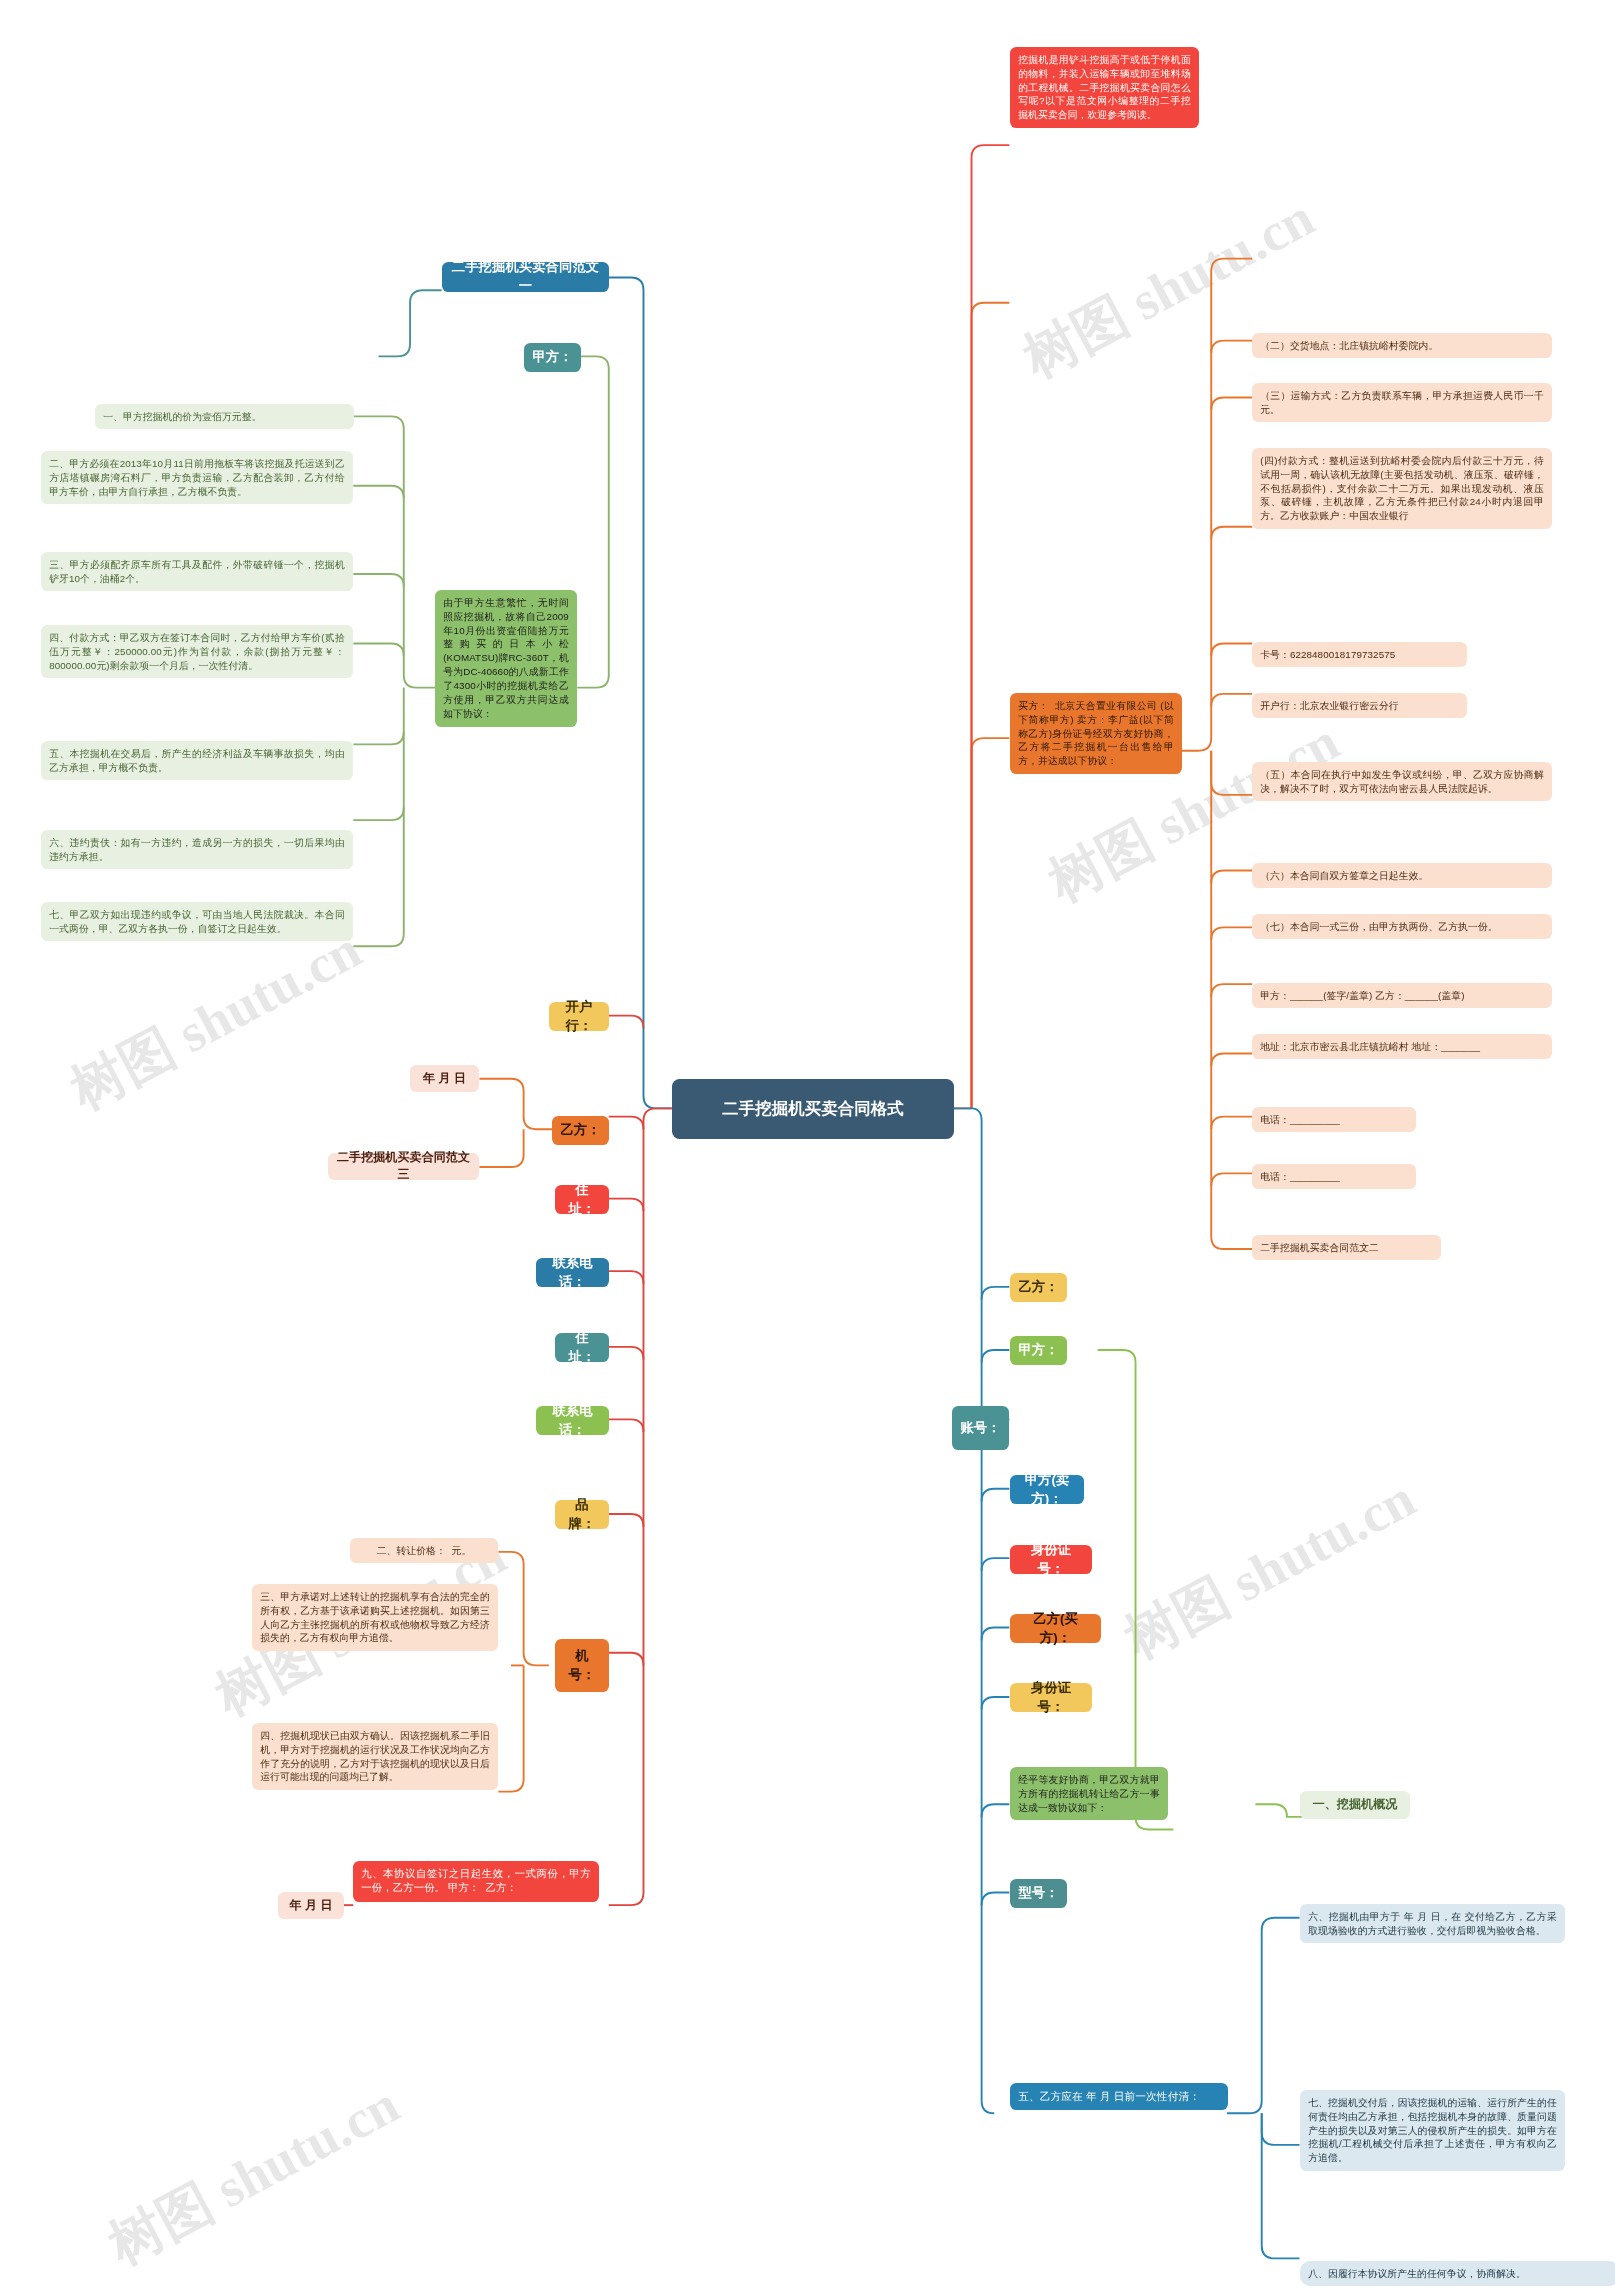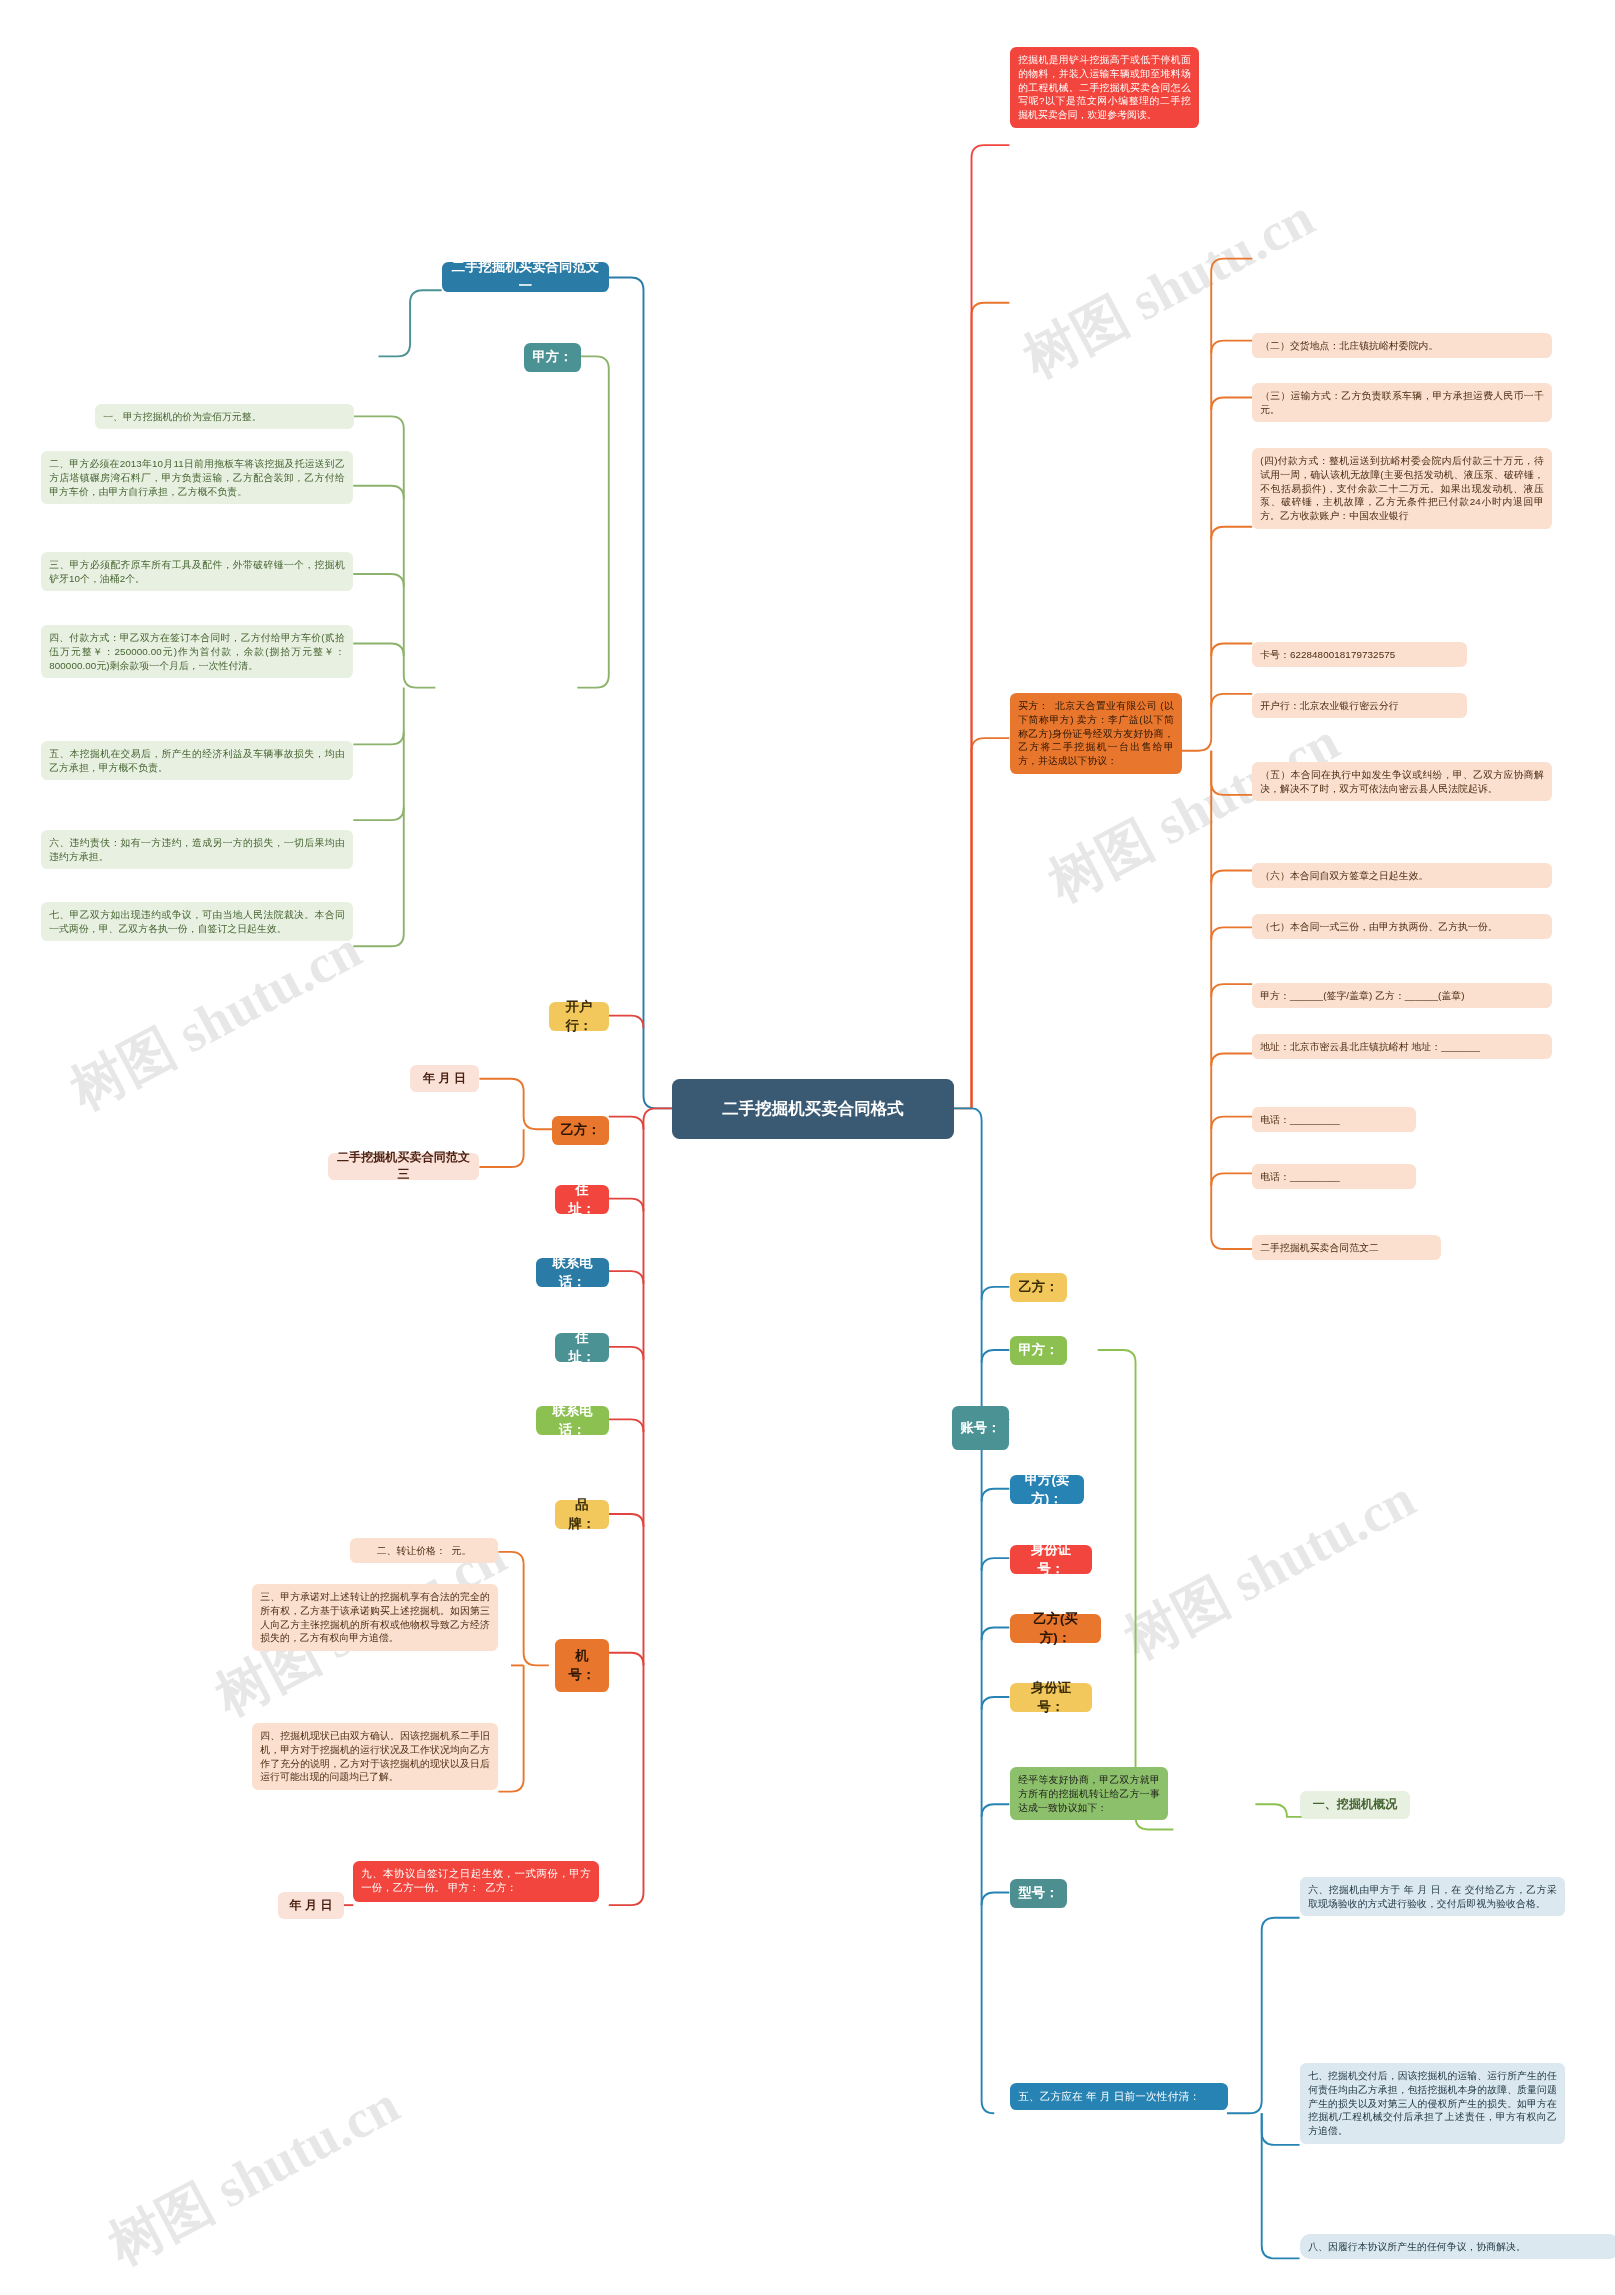--- a/index.html
+++ b/index.html
@@ -30,21 +30,21 @@
   .bg-teal{background:#4a9294;color:#fff;}
   .bg-teal2{background:#4d8f90;color:#fff;}
   .bg-green{background:#8cc152;color:#fff;}
   .bg-greenL{background:#e8f0e2;color:#44632f;}
   .bg-greenM{background:#8dc06a;color:#1c1c1c;}
   .bg-gold{background:#f2c75c;color:#3a2c06;}
   .bg-orange{background:#e8762c;color:#2b1606;}
   .bg-orangeL{background:#fbe0cf;color:#4a2a12;}
   .bg-red{background:#f2453d;color:#fff;}
   .bg-redL{background:#fbe2d8;color:#4a2012;}
-  .bg-blueL{background:#dbe8f0;color:#203844;}
+  .bg-blueL{background:#dbe8f0;color:#203844;margin-top:27px;}
   .bg-blueD{background:#2783b4;color:#fff;}
   .bg-orangeBig{background:#e8762c;color:#2b1606;}
 
   svg.links{position:absolute;left:0;top:0;width:1615px;height:2295px;pointer-events:none;}
 </style>
 </head>
 <body>
 
 <div id="canvas">
 
@@ -157,20 +157,21 @@
   </svg>
 
   <div class="node central" style="left:672px;top:1079px;width:282px;height:60px;">二手挖掘机买卖合同格式</div>
 
   <div class="node pad leaf bg-red" style="left:1010px;top:47px;width:189px;">挖掘机是用铲斗挖掘高于或低于停机面的物料，并装入运输车辆或卸至堆料场的工程机械。二手挖掘机买卖合同怎么写呢?以下是范文网小编整理的二手挖掘机买卖合同，欢迎参考阅读。</div>
 
   <div class="node pad chip bg-blue" style="left:442px;top:262px;width:167px;height:30px;">二手挖掘机买卖合同范文一</div>
 
   <div class="node pad chip bg-teal" style="left:524px;top:343px;width:57px;height:29px;">甲方：</div>
 
+  <div class="node pad leaf bg-greenM" style="left:435px;top:590px;width:142px;">由于甲方生意繁忙，无时间照应挖掘机，故将自己2009年10月份出资壹佰陆拾万元整购买的日本小松(KOMATSU)牌RC-360T，机号为DC-40660的八成新工作了4300小时的挖掘机卖给乙方使用，甲乙双方共同达成如下协议：</div>
 
   <div class="node pad leaf bg-greenL" style="left:95px;top:404px;width:259px;">一、甲方挖掘机的价为壹佰万元整。</div>
   <div class="node pad leaf bg-greenL" style="left:41px;top:451px;width:312px;">二、甲方必须在2013年10月11日前用拖板车将该挖掘及托运送到乙方店塔镇碾房湾石料厂，甲方负责运输，乙方配合装卸，乙方付给甲方车价，由甲方自行承担，乙方概不负责。</div>
   <div class="node pad leaf bg-greenL" style="left:41px;top:552px;width:312px;">三、甲方必须配齐原车所有工具及配件，外带破碎锤一个，挖掘机铲牙10个，油桶2个。</div>
   <div class="node pad leaf bg-greenL" style="left:41px;top:625px;width:312px;">四、付款方式：甲乙双方在签订本合同时，乙方付给甲方车价(贰拾伍万元整￥：250000.00元)作为首付款，余款(捌拾万元整￥：800000.00元)剩余款项一个月后，一次性付清。</div>
   <div class="node pad leaf bg-greenL" style="left:41px;top:741px;width:312px;">五、本挖掘机在交易后，所产生的经济利益及车辆事故损失，均由乙方承担，甲方概不负责。</div>
   <div class="node pad leaf bg-greenL" style="left:41px;top:830px;width:312px;">六、违约责伕：如有一方违约，造成另一方的损失，一切后果均由违约方承担。</div>
   <div class="node pad leaf bg-greenL" style="left:41px;top:902px;width:312px;">七、甲乙双方如出现违约或争议，可由当地人民法院裁决。本合同一式两份，甲、乙双方各执一份，自签订之日起生效。</div>
 
   <div class="node pad chip bg-gold" style="left:549px;top:1002px;width:60px;height:29px;">开户行：</div>

